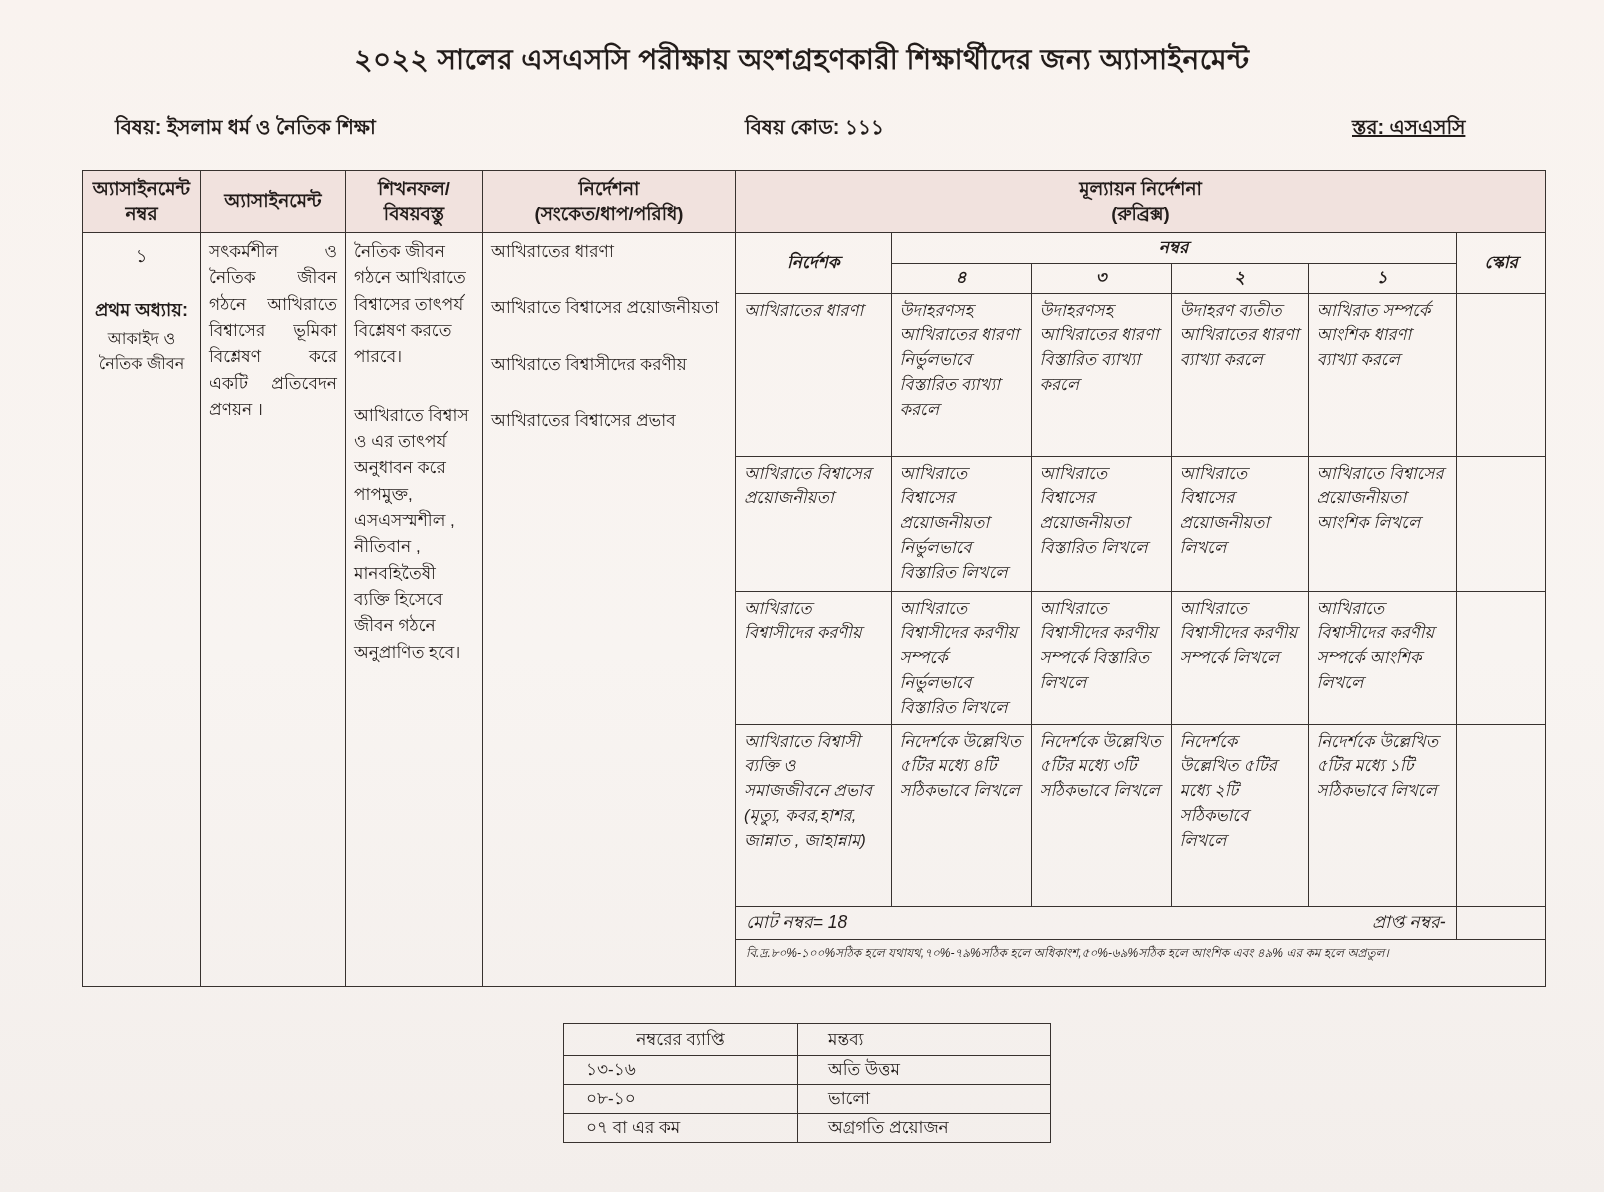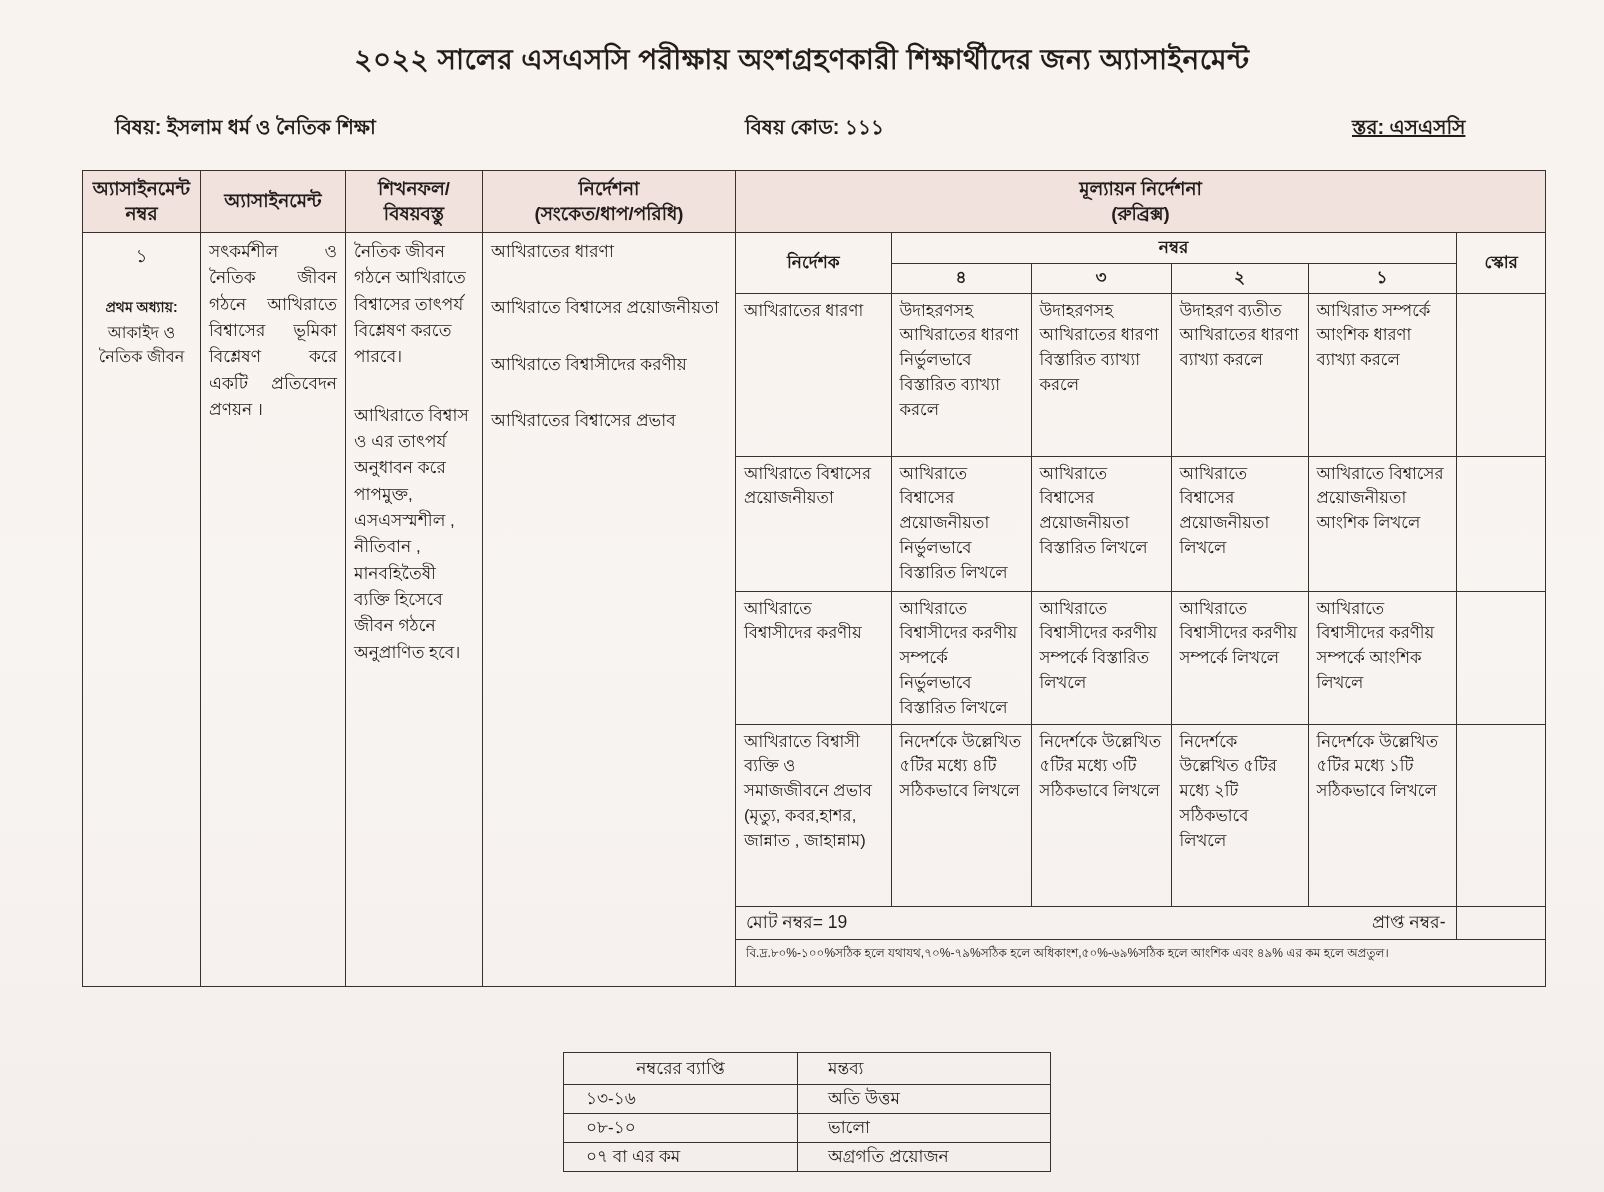--- a/index.html
+++ b/index.html
@@ -49,29 +49,29 @@
     font-weight: bold;
     font-size: 18.5px;
     white-space: pre-line;
     background: #f1e2de;
     line-height: 1.35;
   }
   .cell-pad { padding: 6px 8px; }
 
   .col-num { text-align: center; }
   .col-num .assign-no { display: block; margin-top: 4px; font-size: 18px; }
-  .col-num .chapter-title { display: block; margin-top: 26px; font-weight: bold; font-size: 14px; }
+  .col-num .chapter-title { display: block; margin-top: 26px; font-weight: bold; font-size: 18px; }
   .col-num .chapter-name { display: block; margin-top: 2px; white-space: pre-line; font-size: 16px; }
 
   .assign-text { text-align: justify; }
   .lo-para { margin-bottom: 32px; }
   .instr-item { margin-bottom: 30px; }
 
   .rubric-outer { padding: 0 !important; vertical-align: top; }
-  .rubric { width: 100%; height: 753px; border-collapse: collapse; table-layout: fixed; }
+  .rubric { width: 100%; height: 753px; border-collapse: collapse; table-layout: fixed; font-style: italic; }
   .rubric th, .rubric td {
     border: 1.6px solid #38322f;
     font-size: 16.5px;
     line-height: 1.5;
     vertical-align: top;
   }
   .rubric tr > *:first-child { border-left: none; }
   .rubric tr > *:last-child { border-right: none; }
   .rubric tr.r-first > * { border-top: none; }
   .rubric tr.r-last > * { border-bottom: none; }
@@ -79,21 +79,20 @@
   .rubric .h30 { height: 30px; }
   .rubric .indicator, .rubric .level { padding: 4px 8px; }
   .rubric .total-row td { vertical-align: middle; height: 33px; }
   .total-flex { display: flex; justify-content: space-between; align-items: center; padding: 0 10px; font-size: 17.5px; }
   .rubric .note-row td { height: 47px; padding: 4px 10px; font-size: 12px; line-height: 1.5; vertical-align: top; }
 
   .grade-table {
     position: absolute;
     left: 563px; top: 1023px;
     width: 487px;
-    margin-top: 29px;
   }
   .grade-table th, .grade-table td {
     border: 1.6px solid #38322f;
     font-size: 17px;
     vertical-align: middle;
   }
   .grade-table th { height: 32px; font-weight: normal; }
   .grade-table td { height: 28px; }
   .g-range-h { text-align: center; }
   .g-comment-h { text-align: left; padding-left: 30px; }
@@ -205,21 +204,21 @@
               <td class="indicator">আখিরাতে বিশ্বাসী ব্যক্তি ও সমাজজীবনে প্রভাব (মৃত্যু, কবর,হাশর, জান্নাত , জাহান্নাম)</td>
               <td class="level">নিদের্শকে উল্লেখিত ৫টির মধ্যে ৪টি সঠিকভাবে লিখলে</td>
               <td class="level">নিদের্শকে উল্লেখিত ৫টির মধ্যে ৩টি সঠিকভাবে লিখলে</td>
               <td class="level">নিদের্শকে উল্লেখিত ৫টির মধ্যে ২টি সঠিকভাবে লিখলে</td>
               <td class="level">নিদের্শকে উল্লেখিত ৫টির মধ্যে ১টি সঠিকভাবে লিখলে</td>
               <td></td>
             </tr>
             <tr class="total-row">
               <td colspan="5">
                 <div class="total-flex">
-                  <span>মোট নম্বর= 19</span>
+                  <span>মোট নম্বর= 18</span>
                   <span>প্রাপ্ত নম্বর-</span>
                 </div>
               </td>
               <td></td>
             </tr>
             <tr class="note-row r-last">
               <td colspan="6">বি.দ্র.৮০%-১০০%সঠিক হলে যথাযথ,৭০%-৭৯%সঠিক হলে অধিকাংশ,৫০%-৬৯%সঠিক হলে আংশিক এবং ৪৯% এর কম হলে অপ্রতুল।</td>
             </tr>
           </tbody>
             </table>

